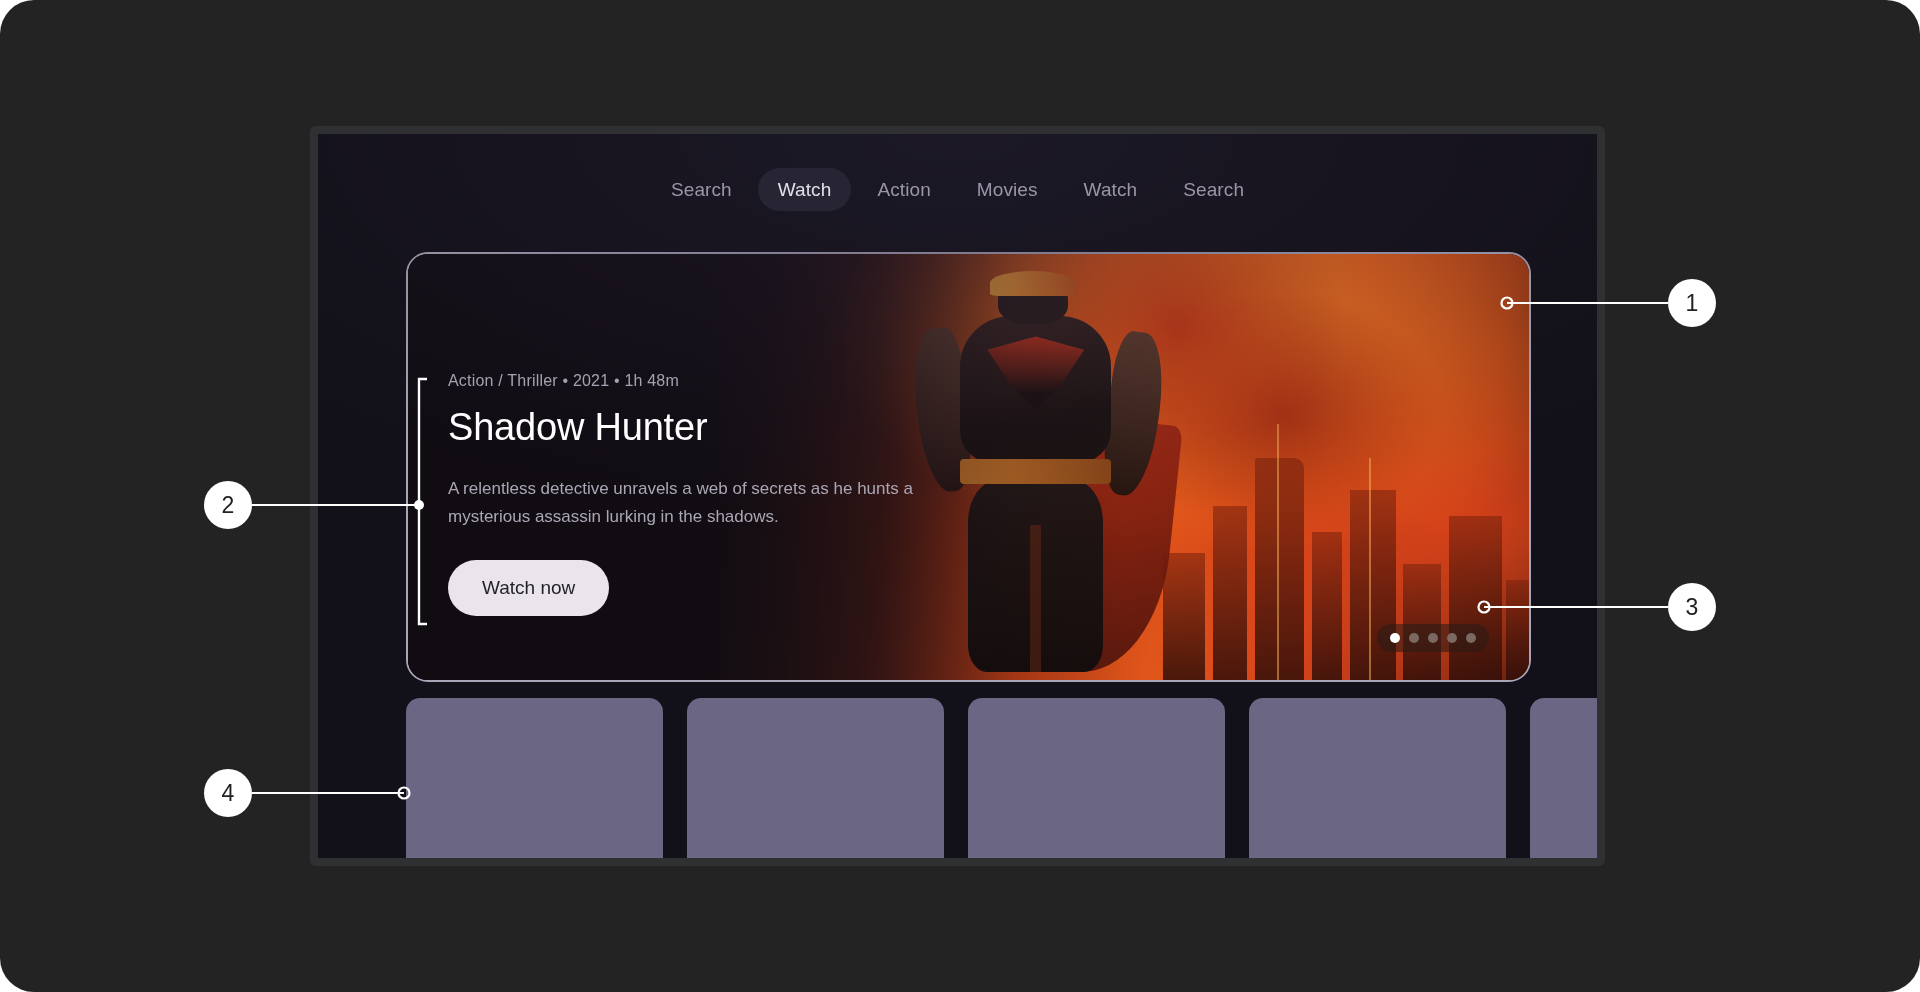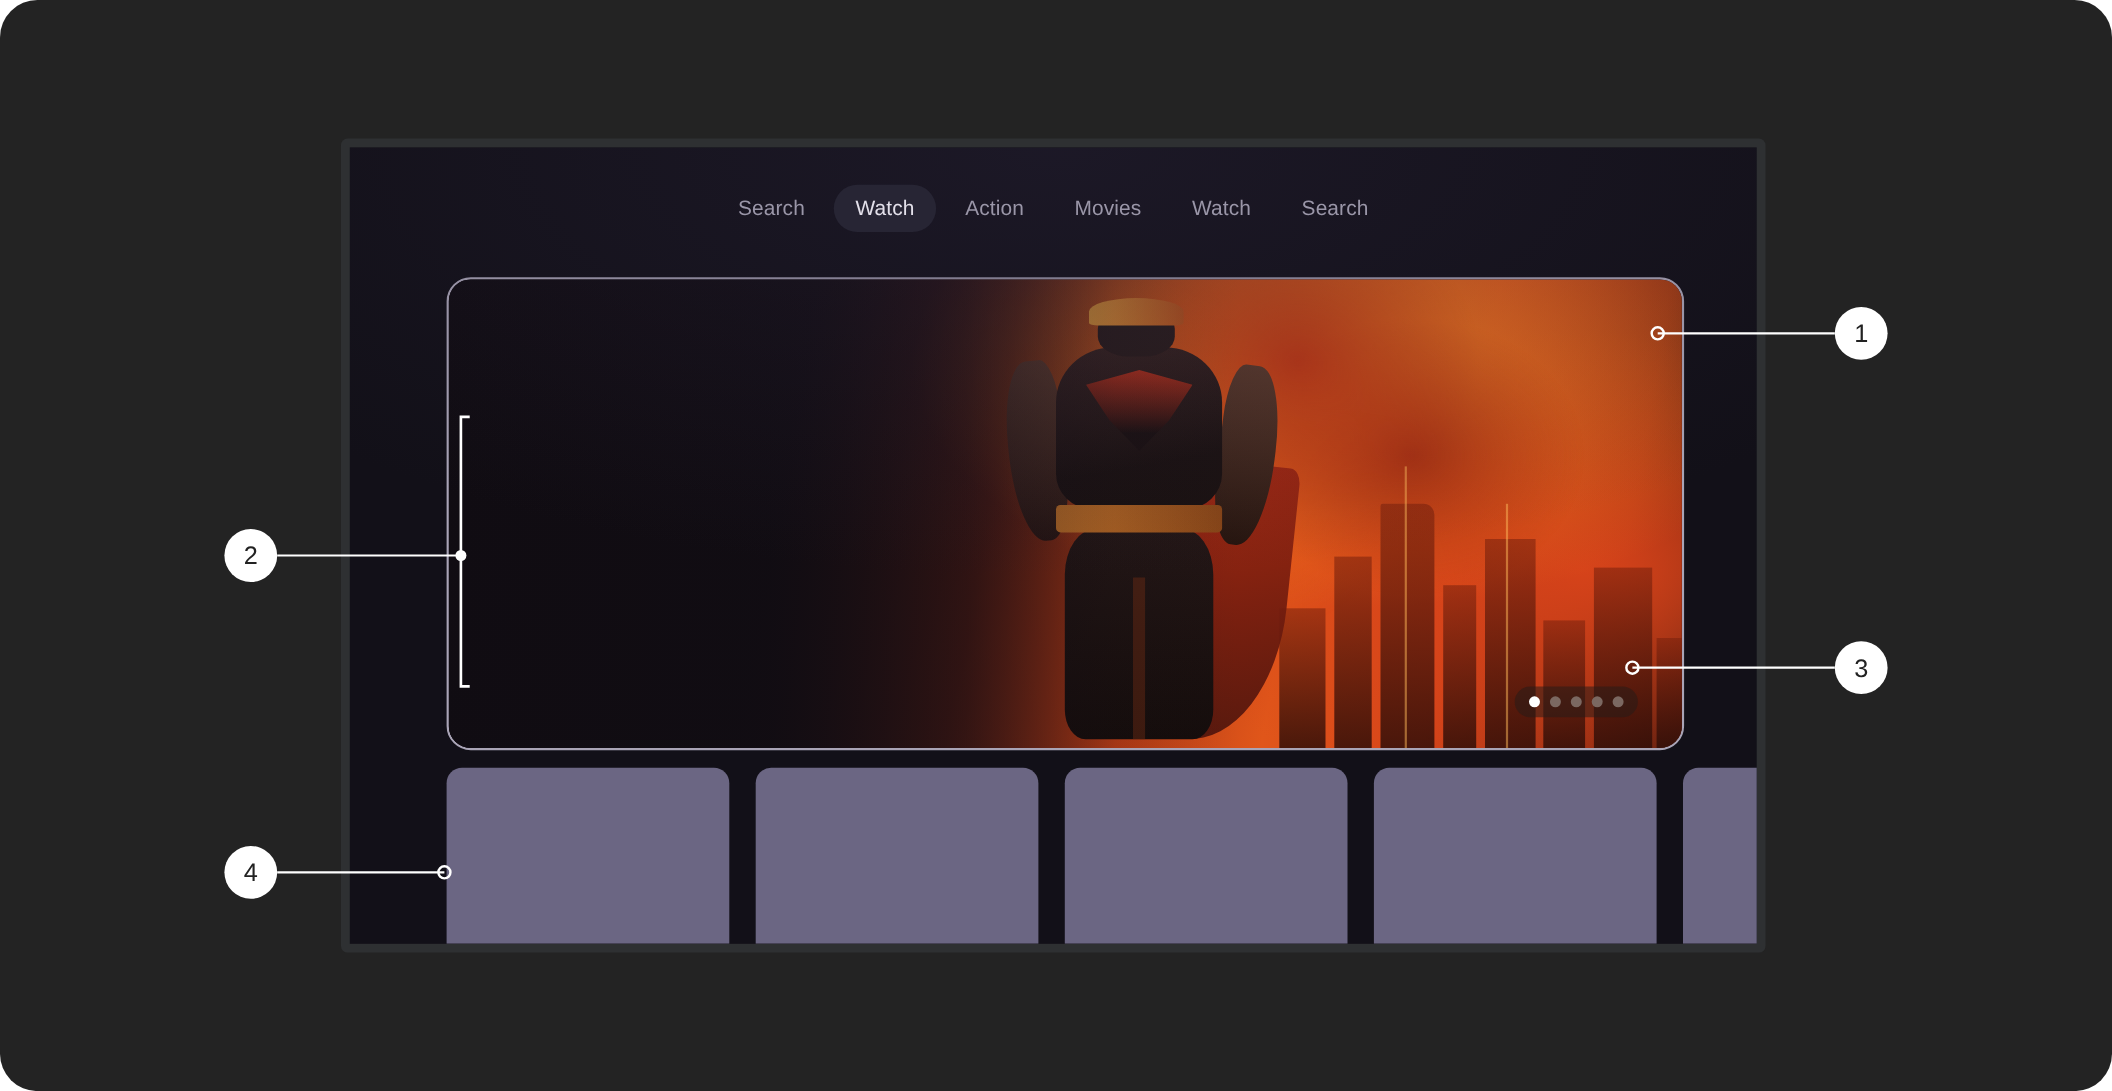--- a/index.html
+++ b/index.html
@@ -392,20 +392,26 @@
             <span class="fig fig-torso"></span>
             <span class="fig fig-emblem"></span>
             <span class="fig fig-belt"></span>
             <span class="fig fig-head"></span>
             <span class="fig fig-hair"></span>
           </div>
         </div>
 
         <div id="hero-scrim"></div>
 
+        <div id="hero-content">
+          <div id="hero-meta">Action / Thriller • 2021 • 1h 48m</div>
+          <h1 id="hero-title">Shadow Hunter</h1>
+          <p id="hero-desc">A relentless detective unravels a web of secrets as he hunts a mysterious assassin lurking in the shadows.</p>
+          <button id="watch-now">Watch now</button>
+        </div>
 
         <div id="carousel-dots">
           <span class="dot active"></span>
           <span class="dot"></span>
           <span class="dot"></span>
           <span class="dot"></span>
           <span class="dot"></span>
         </div>
       </div>
 

